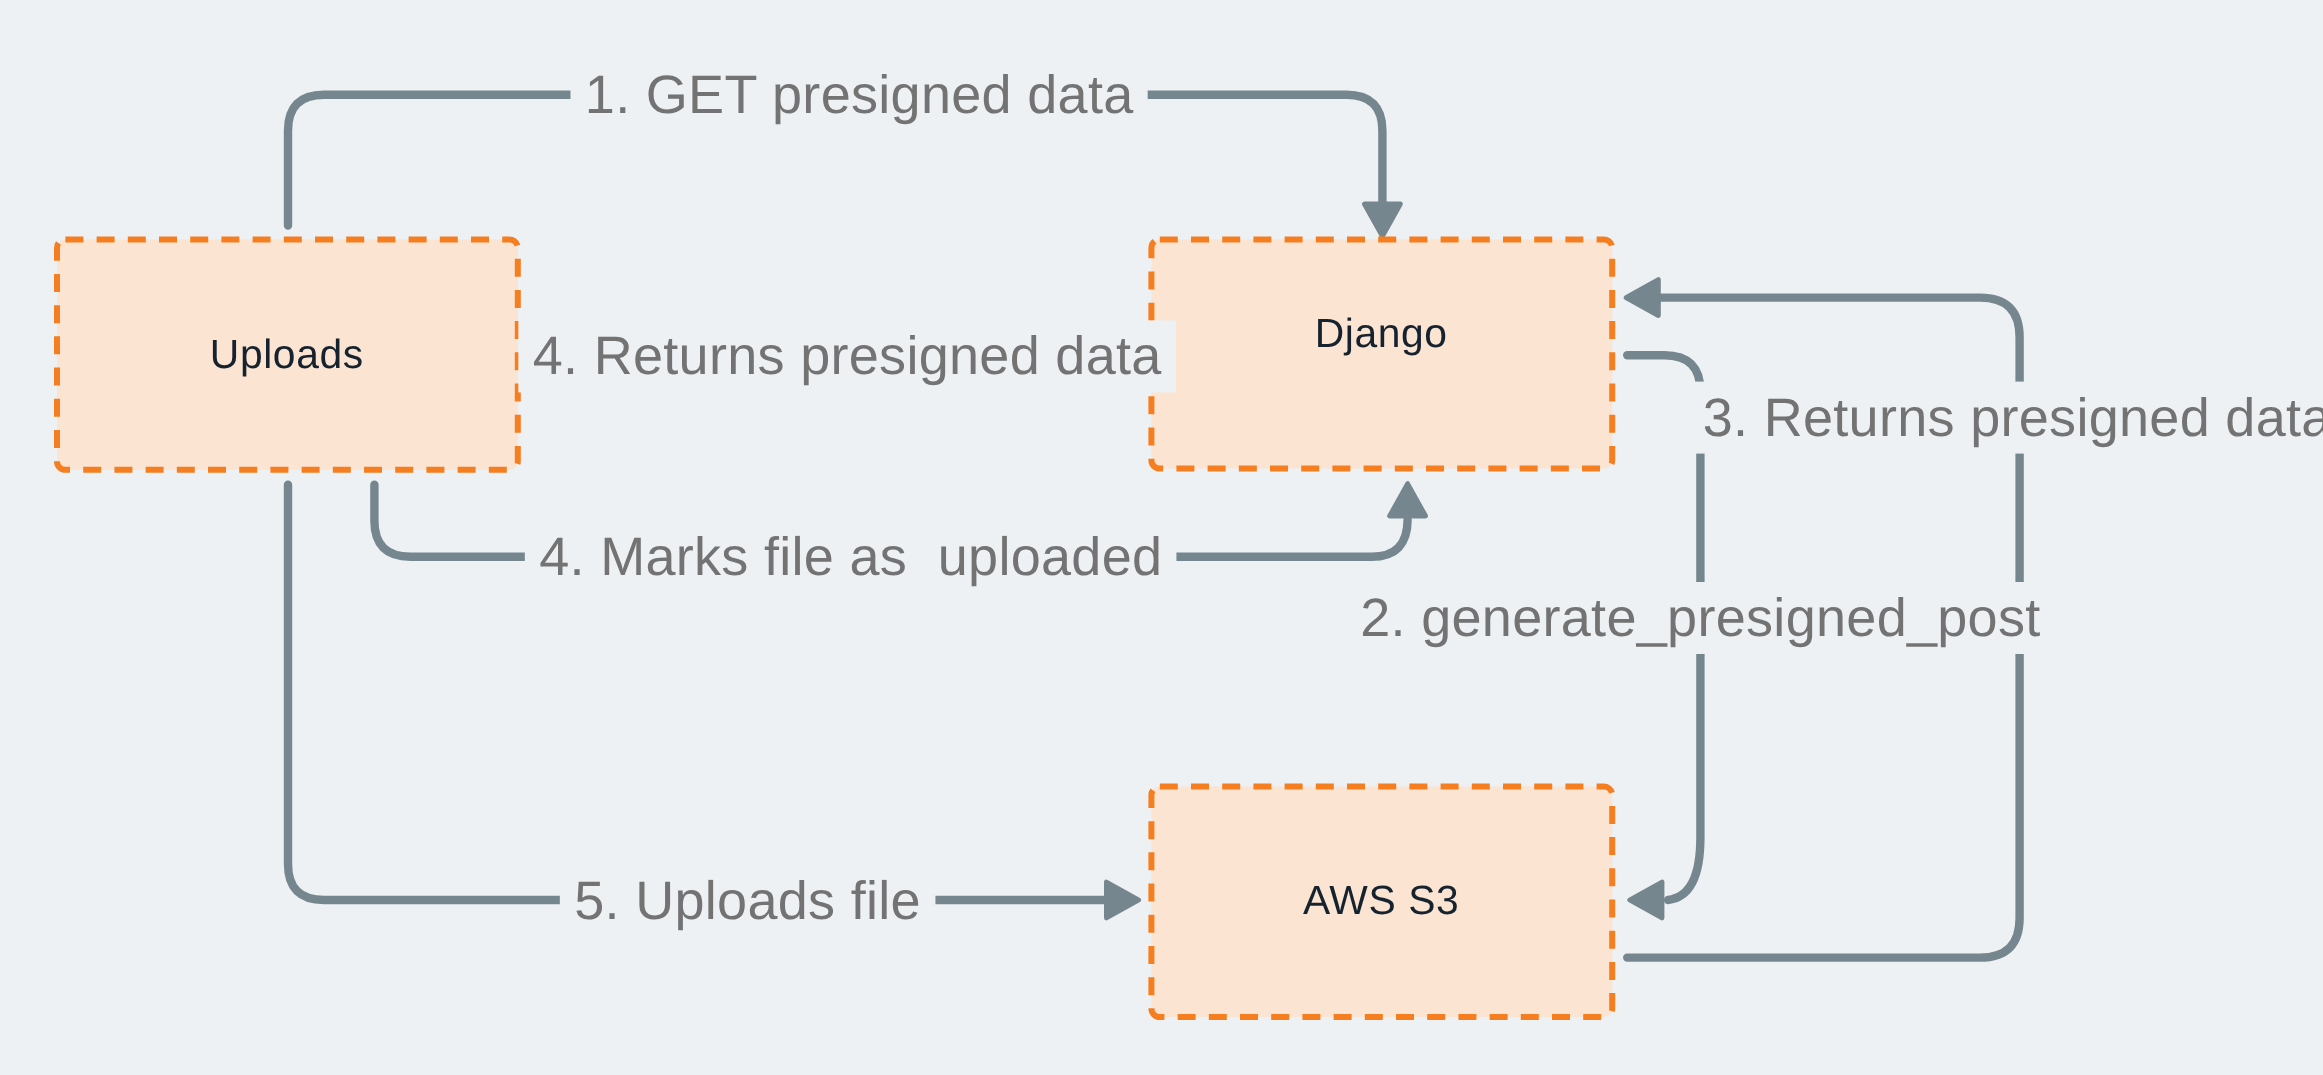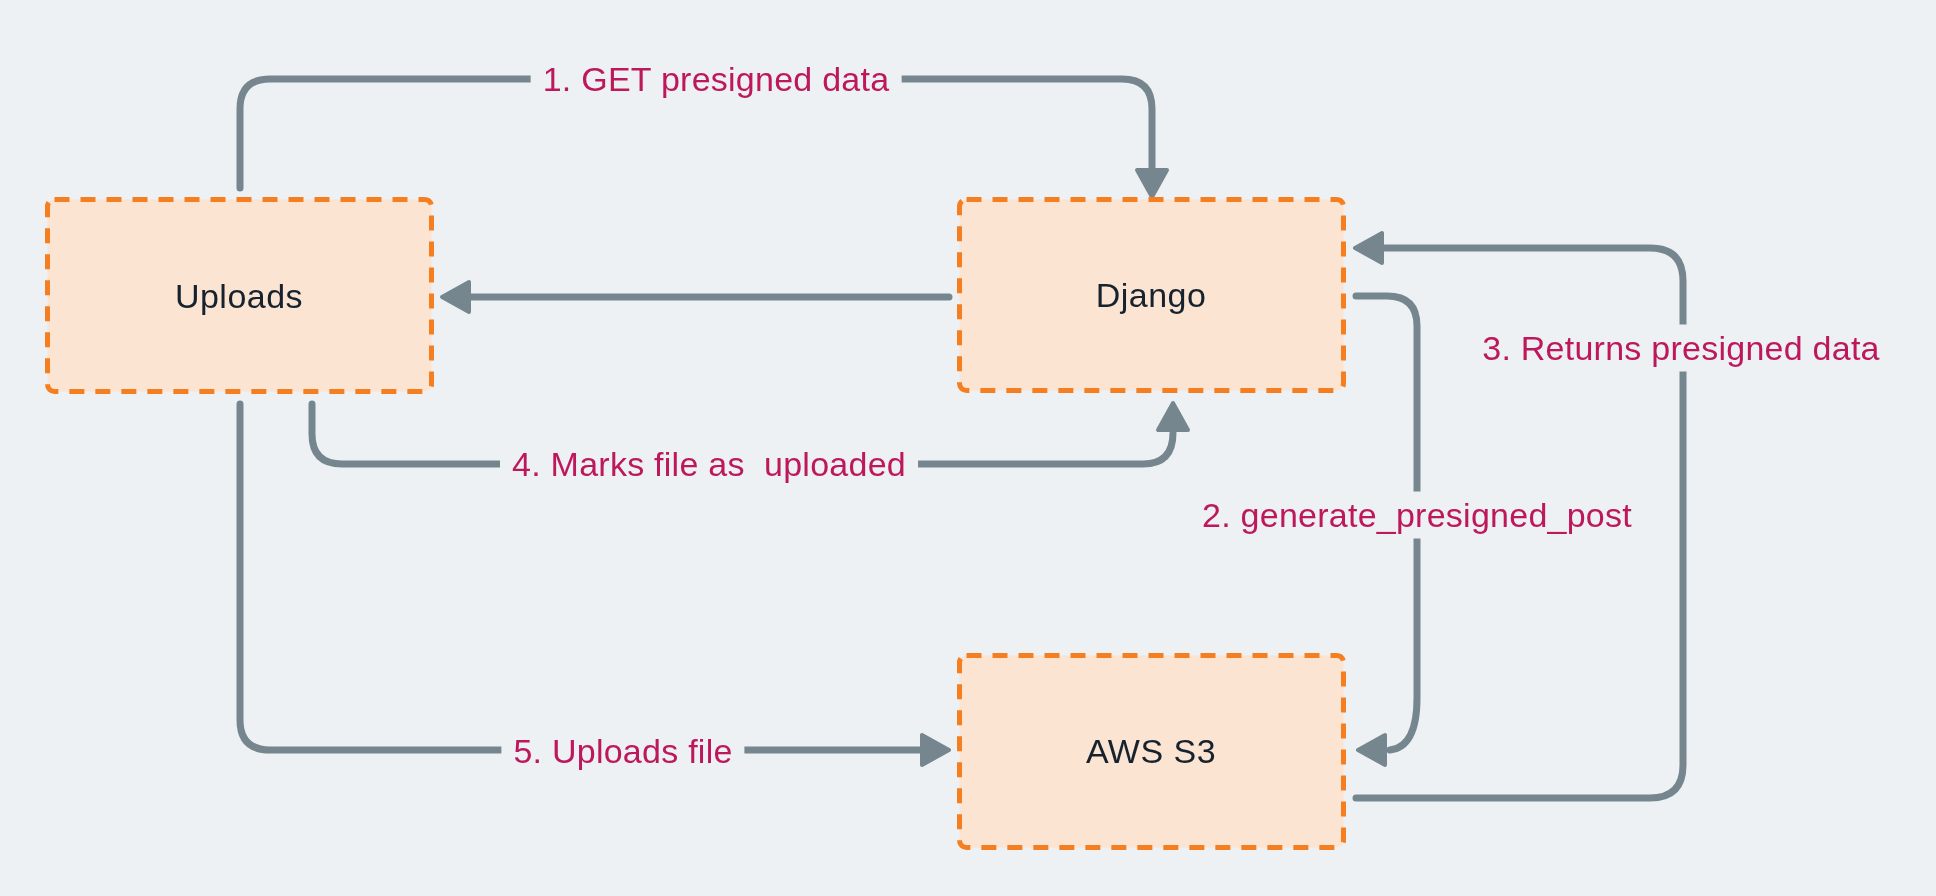--- a/index.html
+++ b/index.html
@@ -26,22 +26,22 @@
     position: absolute;
     transform: translate(-50%, -50%);
     font-size: 34px;
     color: #16222E;
     letter-spacing: 0.5px;
     white-space: pre;
   }
   .edge-label {
     position: absolute;
     transform: translate(-50%, -50%);
-    font-size: 34px;
-    color: #be185d;
+    font-size: 45px;
+    color: #737373;
     background: #EDF1F4;
     padding: 4px 12px;
     white-space: pre;
     letter-spacing: 0.25px;
   }
 </style>
 </head>
 <body>
 
 <div class="canvas">
@@ -65,22 +65,23 @@
 
     <path d="M 312 404 V 434 Q 312 464 342 464 H 1143 Q 1173 464 1173 433" fill="none" stroke="#76868F" stroke-width="7" stroke-linecap="round"></path>
     <polygon points="1173,403 1158,430 1188,430" fill="#76868F" stroke="#76868F" stroke-width="4" stroke-linejoin="round"></polygon>
 
     <rect x="47.5" y="199.5" width="384" height="192" rx="7" fill="#FBE4D2" stroke="#F57E20" stroke-width="5" stroke-dasharray="15 11"></rect>
     <rect x="959.5" y="199.5" width="384" height="191" rx="7" fill="#FBE4D2" stroke="#F57E20" stroke-width="5" stroke-dasharray="15 11"></rect>
     <rect x="959.5" y="655.5" width="384" height="192" rx="7" fill="#FBE4D2" stroke="#F57E20" stroke-width="5" stroke-dasharray="15 11"></rect>
   </svg>
 
   <div class="node-label" style="left:239px; top:296px;">Uploads</div>
-  <div class="node-label" style="left:1151px; top:295px;text-align:center;">Django</div>
+  <div class="node-label" style="left:1151px; top:279px;text-align:center;">Django</div>
   <div class="node-label" style="left:1151px; top:751px;">AWS S3</div>
 
   <div class="edge-label" style="left:716px; top:79px;">1. GET presigned data</div>
   <div class="edge-label" style="left:1417px; top:515px;">2. generate_presigned_post</div>
   <div class="edge-label" style="left:1681px; top:348px;text-align:right;">3. Returns presigned data</div>
+  <div class="edge-label" style="left:706px; top:297px;">4. Returns presigned data</div>
   <div class="edge-label" style="left:623px; top:751px;">5. Uploads file</div>
   <div class="edge-label" style="left:709px; top:464px;">4. Marks file as  uploaded</div>
 
 </div>
 
 </body></html>

